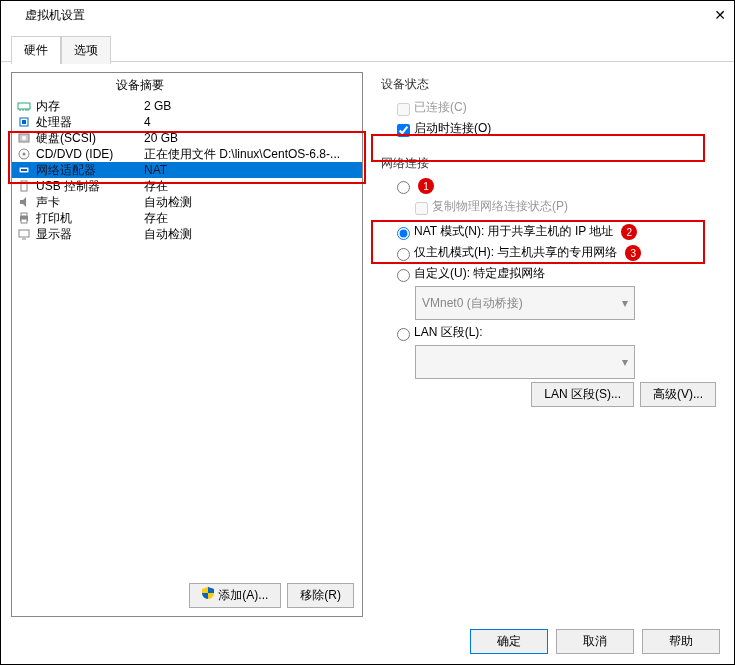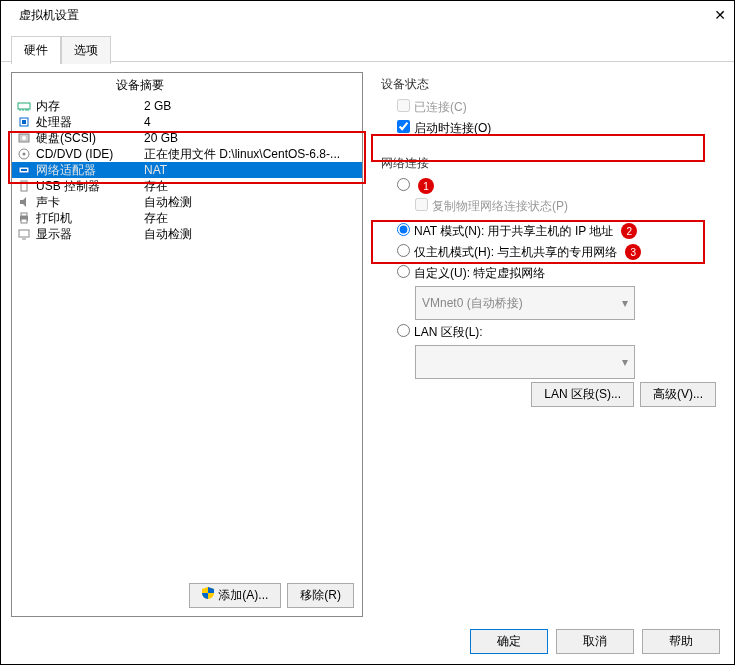--- a/index.html
+++ b/index.html
@@ -1,39 +1,39 @@
 <!DOCTYPE html>
 <html><head>
 <meta charset="utf-8">
 <style>
 * { box-sizing: border-box; margin: 0; padding: 0; font-family: "Microsoft YaHei", "Segoe UI", sans-serif; font-size: 12px; }
 body { background: #fff; width: 735px; height: 665px; position: relative; border: 1px solid #000; }
-.titlebar { height: 28px; display: flex; align-items: center; padding: 0 18px; background: #fff; position: relative; }
+.titlebar { height: 28px; display: flex; align-items: center; padding: 0 24px; background: #fff; position: relative; }
 .titlebar .title { font-size: 12px; }
 .titlebar .close { position: absolute; right: 8px; font-size: 14px; cursor: default; }
 .tabs { display: flex; padding: 4px 10px 0 10px; border-bottom: 1px solid #d0d0d0; }
 .tab { padding: 5px 12px; border: 1px solid #d0d0d0; border-bottom: none; background: #fff; position: relative; top: 3px; }
 .tab.inactive { background: #f5f5f5; }
 .content { display: flex; padding: 10px; gap: 10px; height: 565px; }
 .left { width: 352px; border: 1px solid #888; position: relative; }
 .device-list { }
 .list-header { display: flex; padding: 4px 8px; }
 .list-header .col1 { width: 120px; text-align: right; }
 .device-row { display: flex; align-items: center; height: 16px; padding: 0 4px; }
 .device-row .icon { width: 16px; height: 16px; margin-right: 4px; display: flex; align-items: center; justify-content: center; }
 .device-row .name { width: 108px; white-space: nowrap; overflow: hidden; }
 .device-row .summary { flex: 1; white-space: nowrap; overflow: hidden; }
-.device-row.selected { background: #0078d7; color: #e5e5e5; align-items: center; }
+.device-row.selected { background: #0078d7; color: #0f172a; align-items: center; }
 .redbox1 { position: absolute; border: 2px solid #d00; top: 58px; left: -4px; width: 358px; height: 53px; pointer-events: none; }
 .left-buttons { position: absolute; bottom: 8px; right: 8px; display: flex; gap: 6px; }
 .btn { border: 1px solid #aaa; background: #f0f0f0; padding: 3px 12px; cursor: default; display: flex; align-items: flex-start; gap: 4px; }
 .shield { width: 12px; height: 12px; }
 .right { flex: 1; position: relative; padding: 4px 8px; }
 .group-label { color: #333; margin-bottom: 6px; }
-.checkbox-row, .radio-row { display: flex; align-items: flex-start; gap: 4px; margin: 4px 0 4px 16px; }
+.checkbox-row, .radio-row { display: flex; align-items: flex-end; gap: 4px; margin: 4px 0 4px 16px; }
 .checkbox-row.disabled, .radio-row.disabled { color: #999; }
 .checkbox-row input, .radio-row input { margin: 0; }
 .badge { display: inline-flex; width: 16px; height: 16px; border-radius: 50%; background: #d00; color: #fff; align-items: center; justify-content: center; font-size: 10px; margin-left: 4px; }
 .select { width: 220px; height: 22px; border: 1px solid #aaa; background: #f5f5f5; display: flex; align-items: center; padding: 16px 6px; color: #888; margin: 4px 0 4px 16px; position: relative; }
 .select:after { content: "▾"; position: absolute; right: 6px; color: #888; }
 .right-buttons { position: absolute; right: 8px; top: 310px; display: flex; gap: 6px; }
 .redbox2 { position: absolute; border: 2px solid #d00; top: 62px; left: -2px; width: 334px; height: 28px; pointer-events: none; }
 .redbox3 { position: absolute; border: 2px solid #d00; top: 148px; left: -2px; width: 334px; height: 44px; pointer-events: none; }
 .bottom-buttons { position: absolute; bottom: 10px; right: 14px; display: flex; gap: 8px; }
 .bottom-buttons .btn { width: 78px; justify-content: center; }

